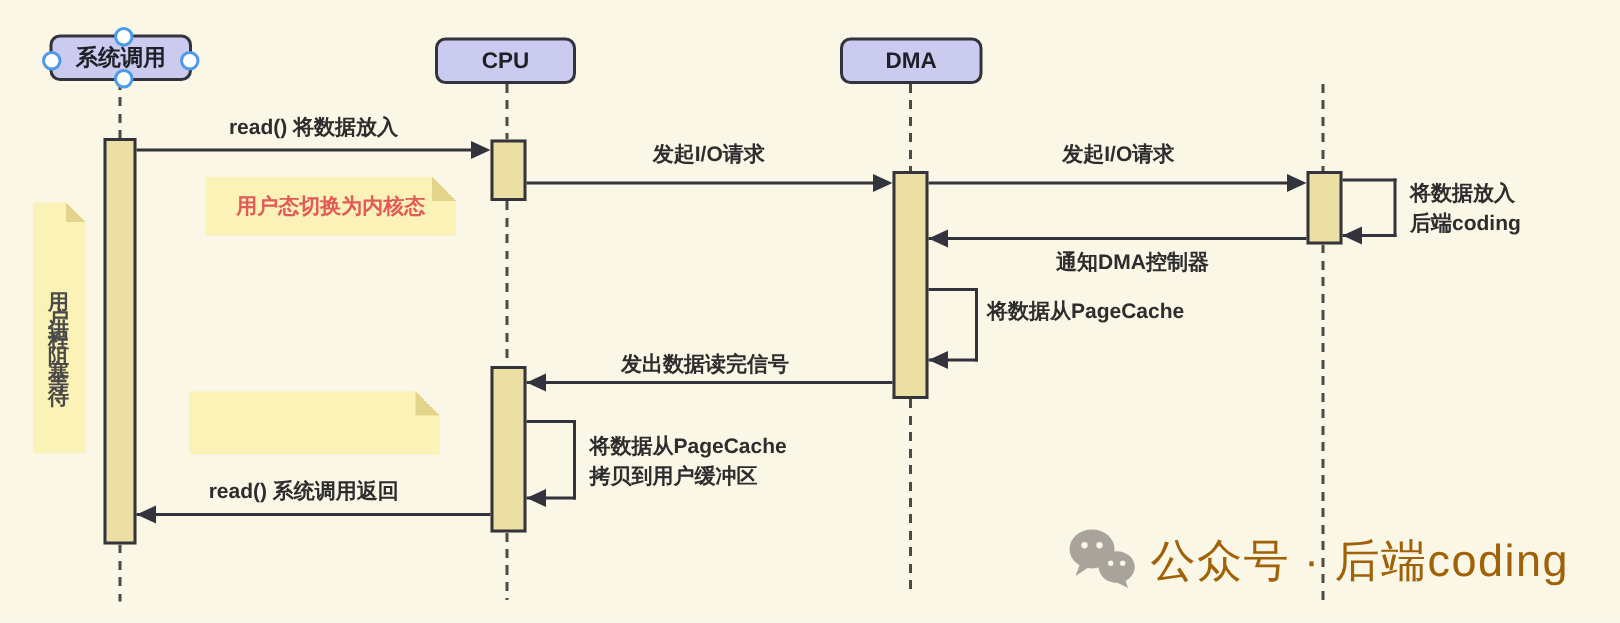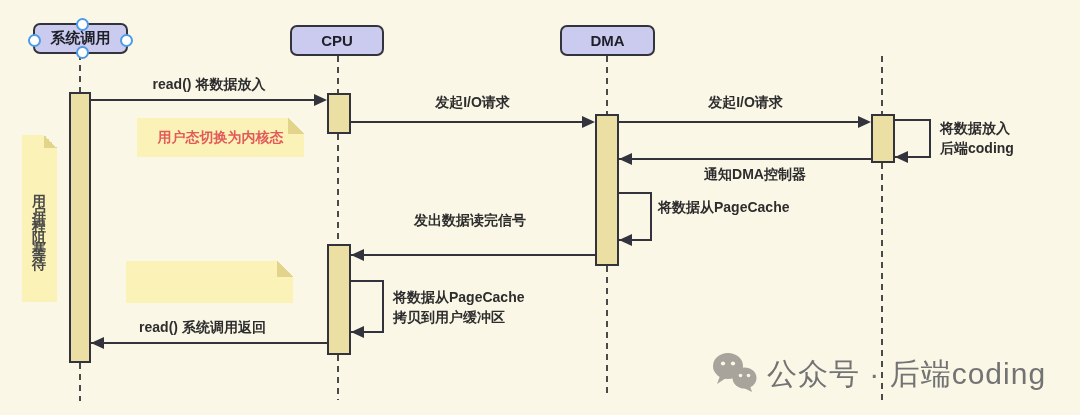--- a/index.html
+++ b/index.html
@@ -35,21 +35,21 @@
   
   .note{position:absolute;background:#FAF2B6;display:flex;align-items:center;
         justify-content:center;font-size:14px;font-weight:bold;color:#E25A5A;}
   .fold{position:absolute;top:0;right:0;width:16px;height:16px;
         background:linear-gradient(225deg,#FAF7E7 50%,#E3D48C 50%);}
   .note-vert{position:absolute;background:#FAF2B6;display:flex;align-items:center;
              justify-content:center;font-size:14px;font-weight:bold;color:#4a4a48;}
   .note-vert .vtext{writing-mode:vertical-lr;letter-spacing:9px;}
 
   
-  .watermark{position:absolute;display:flex;align-items:center;gap:9px;color:#737373;}
+  .watermark{position:absolute;display:flex;align-items:center;gap:9px;color:#a16207;}
   .watermark .wtext{font-size:30px;font-weight:500;letter-spacing:1px;white-space:nowrap;}
 </style>
 </head>
 <body>
 
 <div id="canvas">
 
   <div class="lifeline" style="left:79px;top:54px;height:38px;"></div>
   <div class="lifeline" style="left:79px;top:363px;height:38px;"></div>
   <div class="lifeline" style="left:337px;top:56px;height:37px;"></div>
@@ -108,21 +108,21 @@
   <div class="mline" style="left:619px;top:192px;width:33px;"></div>
   <div class="vline" style="left:650px;top:192px;height:49px;"></div>
   <div class="mline" style="left:619px;top:239px;width:33px;"></div>
   <div class="head-left" style="left:619px;top:234px;"></div>
   <div class="mlabel-left" style="left:658px;top:197px;">
     <div>将数据从PageCache</div>
   </div>
 
   <div class="mline" style="left:351px;top:254px;width:244px;"></div>
   <div class="head-left" style="left:351px;top:249px;"></div>
-  <div class="mlabel" style="left:390px;top:212px;width:160px;">发出数据读完信号</div>
+  <div class="mlabel" style="left:390px;top:234px;width:160px;">发出数据读完信号</div>
 
   <div class="mline" style="left:351px;top:280px;width:33px;"></div>
   <div class="vline" style="left:382px;top:280px;height:53px;"></div>
   <div class="mline" style="left:351px;top:331px;width:33px;"></div>
   <div class="head-left" style="left:351px;top:326px;"></div>
   <div class="mlabel-left" style="left:393px;top:287px;">
     <div>将数据从PageCache</div>
     <div>拷贝到用户缓冲区</div>
   </div>
 

